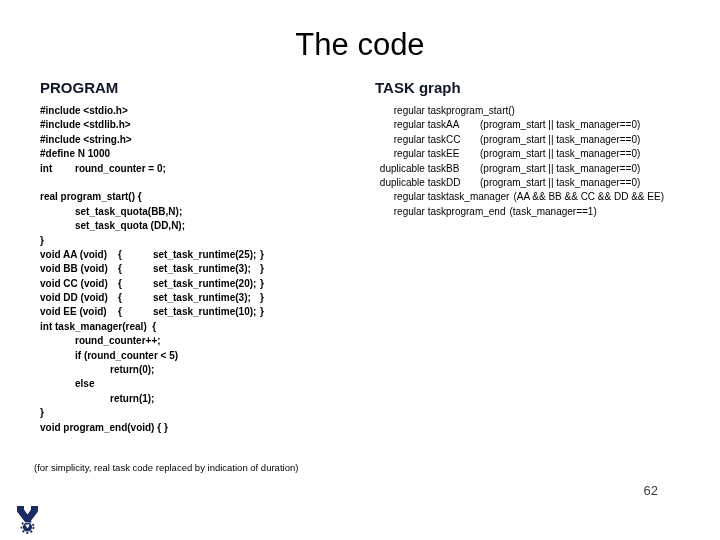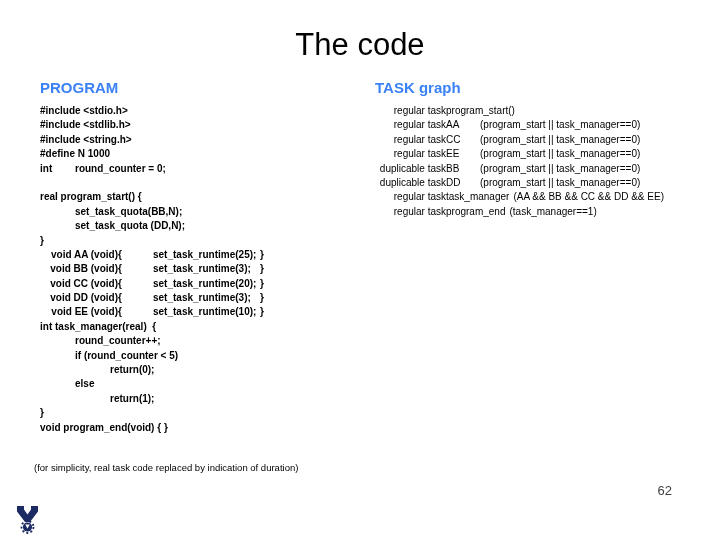--- a/index.html
+++ b/index.html
@@ -7,44 +7,44 @@
   .slide {
     position:relative; width:720px; height:540px; margin:0 auto;
     background:#ffffff; color:#000;
     font-family:"Liberation Sans", sans-serif;
     overflow:hidden;
   }
   .title {
     position:absolute; top:27px; left:0; width:100%;
     text-align:center; font-size:31px; font-weight:400; color:#000;
   }
-  .col-heading { position:absolute; font-size:15px; font-weight:bold; color:#3b82f6; }
+  .col-heading { position:absolute; font-size:15px; font-weight:bold; color:#0f172a; }
   .h-program  { left:40px;  top:79px; }
   .h-taskgraph{ left:375px; top:79px; }
 
   .codeblock { position:absolute; left:40px; top:104px; font-size:10px; }
   .ln  { height:14.4px; line-height:14.4px; white-space:pre;font-weight:bold; }
   .i1  { padding-left:35px; }
   .i2  { padding-left:70px; }
   .kw  { display:inline-block; width:35px; }
-  .c1  { display:inline-block; width:78px;text-align:right; }
+  .c1  { display:inline-block; width:78px; }
   .c2  { display:inline-block; width:35px; }
   .c3  { display:inline-block; width:107px; }
 
   .taskblock { position:absolute; left:375px; top:104px; font-size:10px; }
   .trow  { height:14.4px; line-height:14.4px; white-space:pre; }
   .ttype { display:inline-block; width:71px;text-align:right; }
   .tname { display:inline-block; min-width:30px; margin-right:4px; }
 
   .footnote {
     position:absolute; left:34px; top:462px;
     font-size:9.5px; color:#000;
   }
   .page-number {
-    position:absolute; right:48px; top:483px;
+    position:absolute; right:62px; top:483px;
     font-size:13px; color:#3f3f3f;
   }
   .logo { position:absolute; left:15px; top:506px; width:25px; height:28px; }
 </style>
 </head>
 <body>
 
 <div class="slide">
 
   <div class="title">The code</div>

